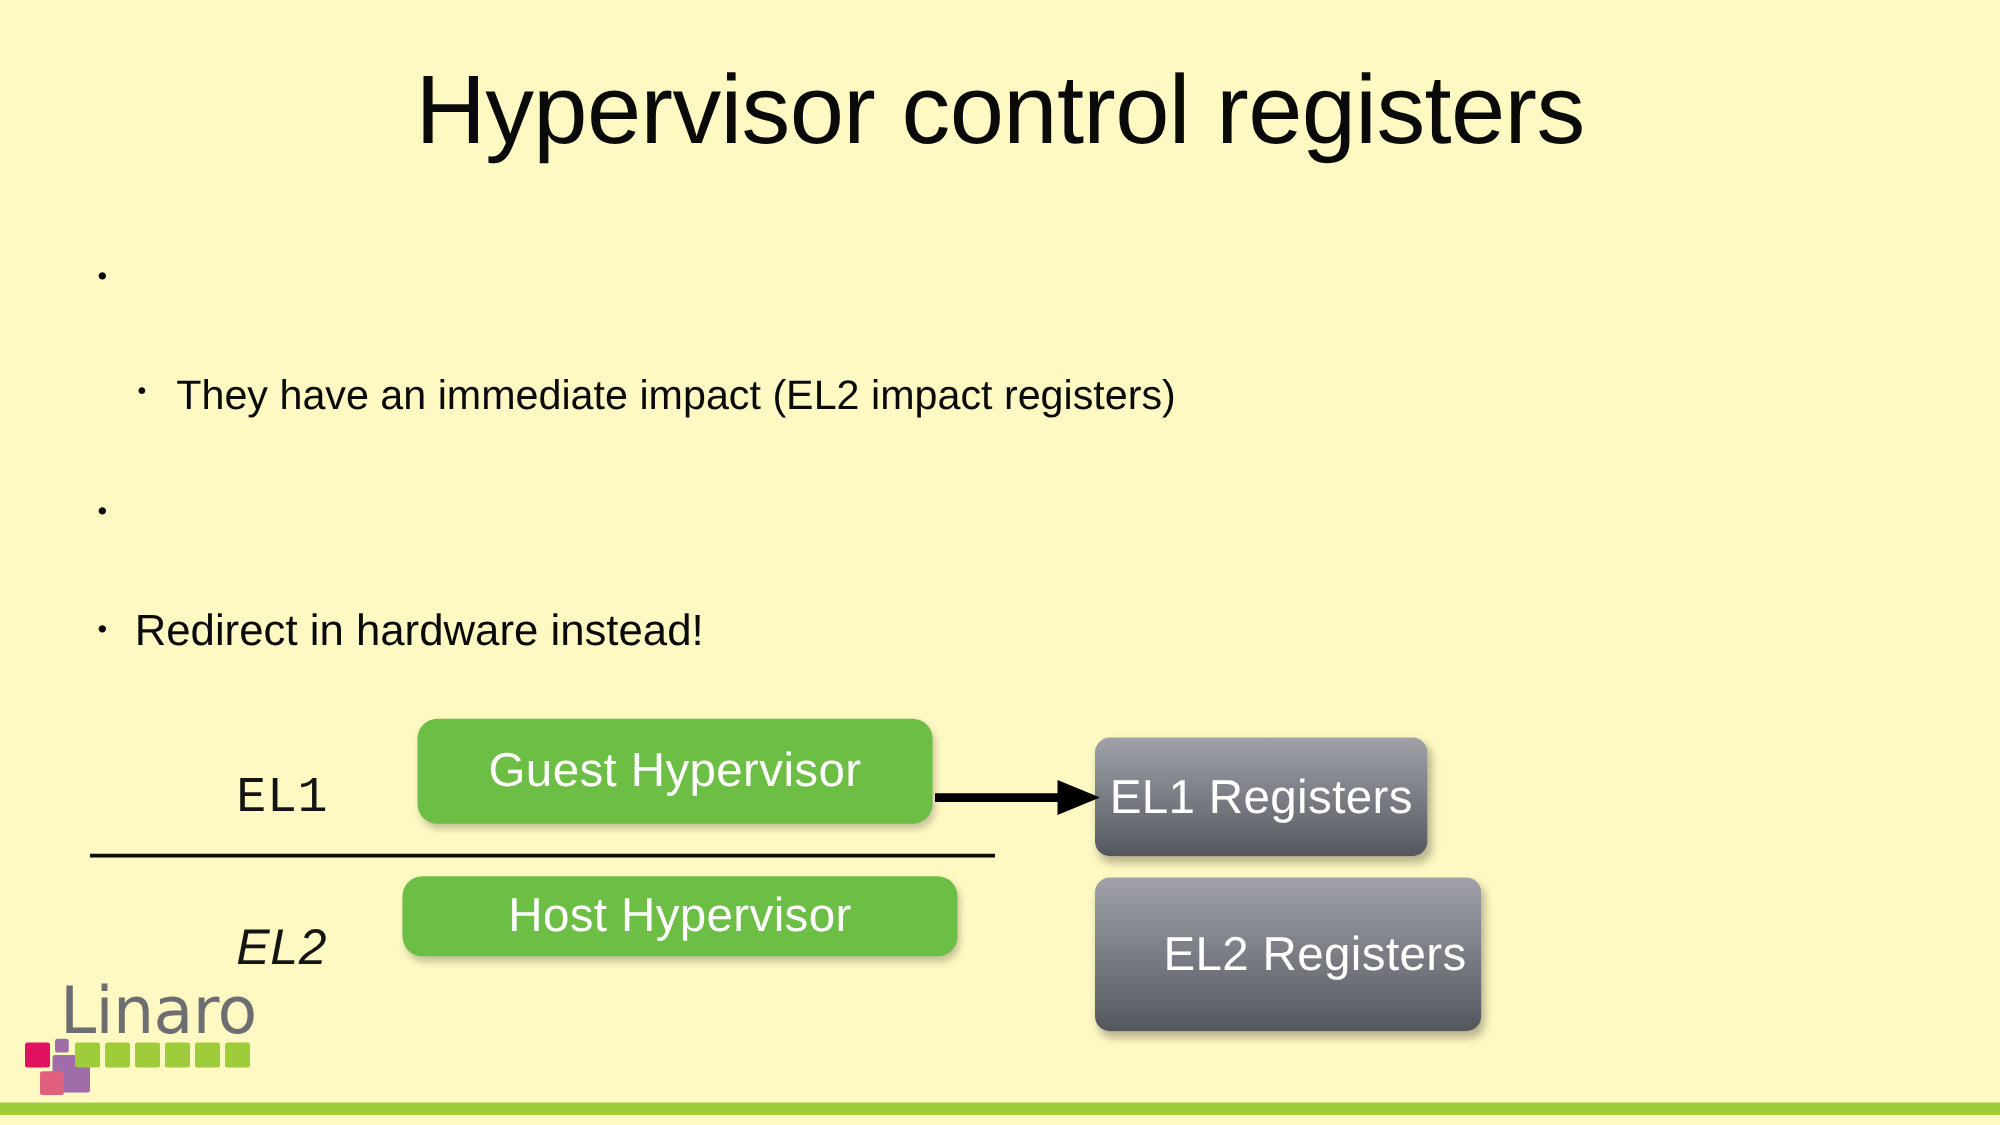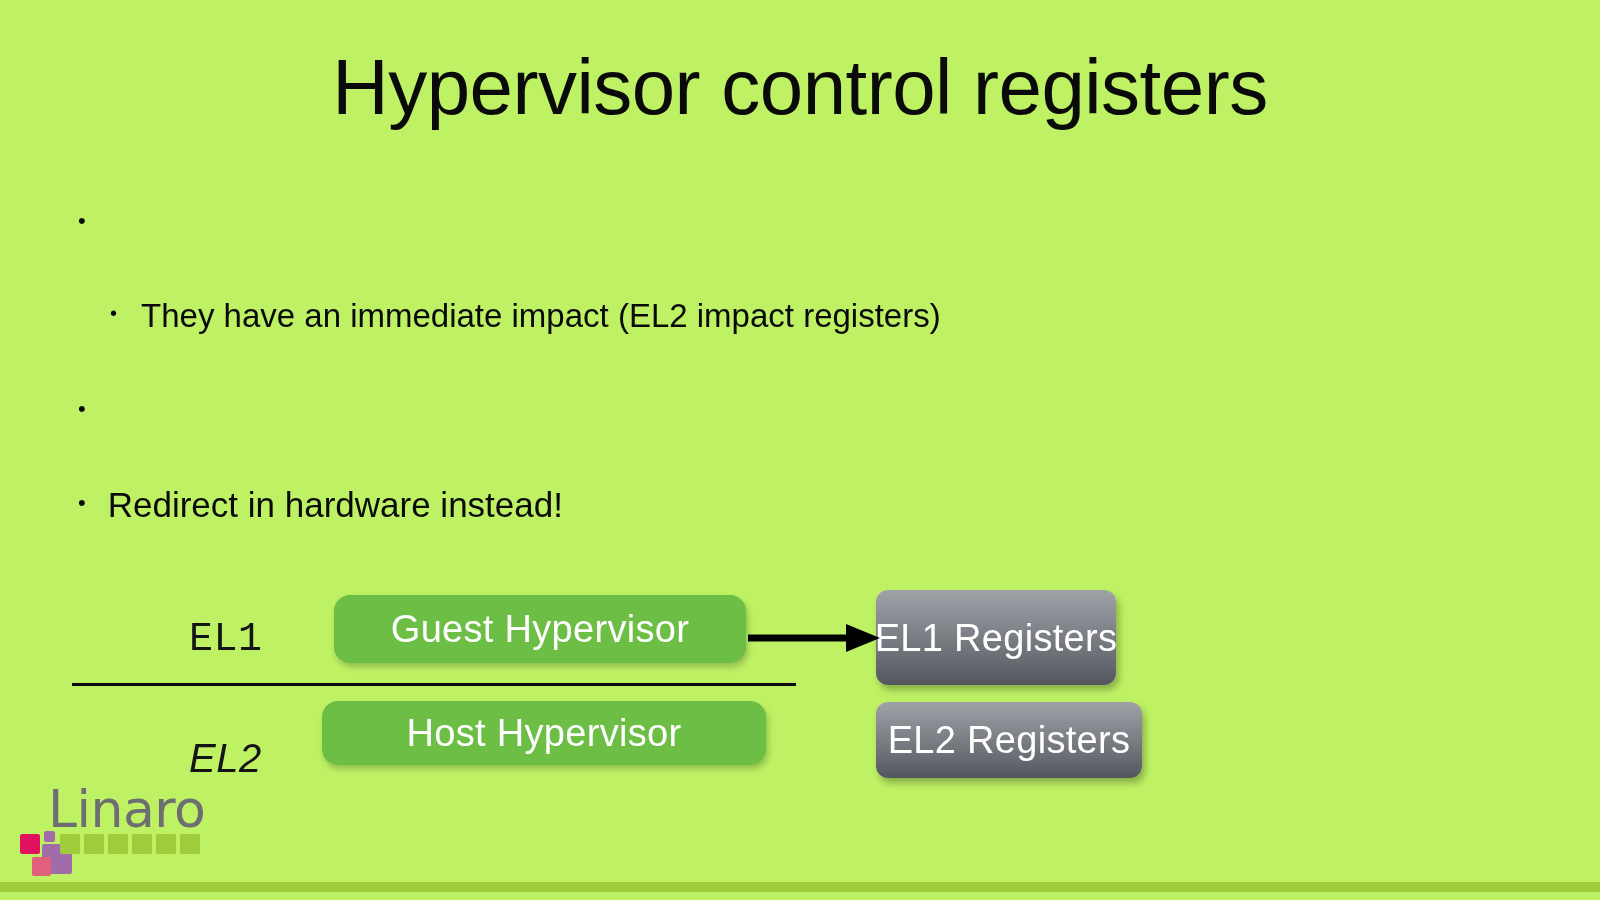--- a/index.html
+++ b/index.html
@@ -13,21 +13,21 @@
     height: 900px;
     position: relative;
     overflow: hidden;
     font-family: "Liberation Sans", sans-serif;
     color: #000000;
   }
 
   .slide {
     position: absolute;
     inset: 0;
-    background: #bef264;
+    background: #fef9c3;
   }
 
   
   .slide-title {
     position: absolute;
     left: 0;
     top: 48px;
     width: 1600px;
     text-align: center;
     font-family: "Liberation Sans", sans-serif;
@@ -124,43 +124,43 @@
   }
   .green-box .box-label {
     font-family: "Liberation Sans", sans-serif;
     font-weight: 300;
     font-size: 38px;
     line-height: 38px;
     color: #ffffff;
     letter-spacing: 0.3px;
     white-space: nowrap;
   }
-  #guest-hypervisor-box { left: 334px; top: 595px; width: 412px; height: 68px; }
+  #guest-hypervisor-box { left: 334px; top: 575px; width: 412px; height: 84px; }
   #host-hypervisor-box  { left: 322px; top: 701px; width: 444px; height: 64px; }
 
   .gray-box {
     position: absolute;
     border-radius: 12px;
     background: linear-gradient(180deg, #a0a2a8 0%, #8b8d94 28%, #6b6d75 72%, #54565d 100%);
     box-shadow: 3px 5px 7px rgba(0,0,0,0.28);
     display: flex;
     align-items: center;
     justify-content: center;
   }
   .gray-box .box-label {
     font-family: "Liberation Sans", sans-serif;
     font-weight: 300;
     font-size: 38px;
     line-height: 38px;
     color: #ffffff;
     letter-spacing: 0.3px;
     white-space: nowrap;
   }
-  #el1-registers-box { left: 876px; top: 590px; width: 240px; height: 95px; }
-  #el2-registers-box { left: 876px; top: 702px; width: 266px; height: 76px; }
+  #el1-registers-box { left: 876px; top: 590px; width: 266px; height: 95px; }
+  #el2-registers-box { left: 876px; top: 702px; width: 266px; height: 123px; padding-left: 43px; }
 
   .arrow-svg {
     position: absolute;
     left: 746px;
     top: 614px;
     width: 136px;
     height: 48px;
   }
 
   

